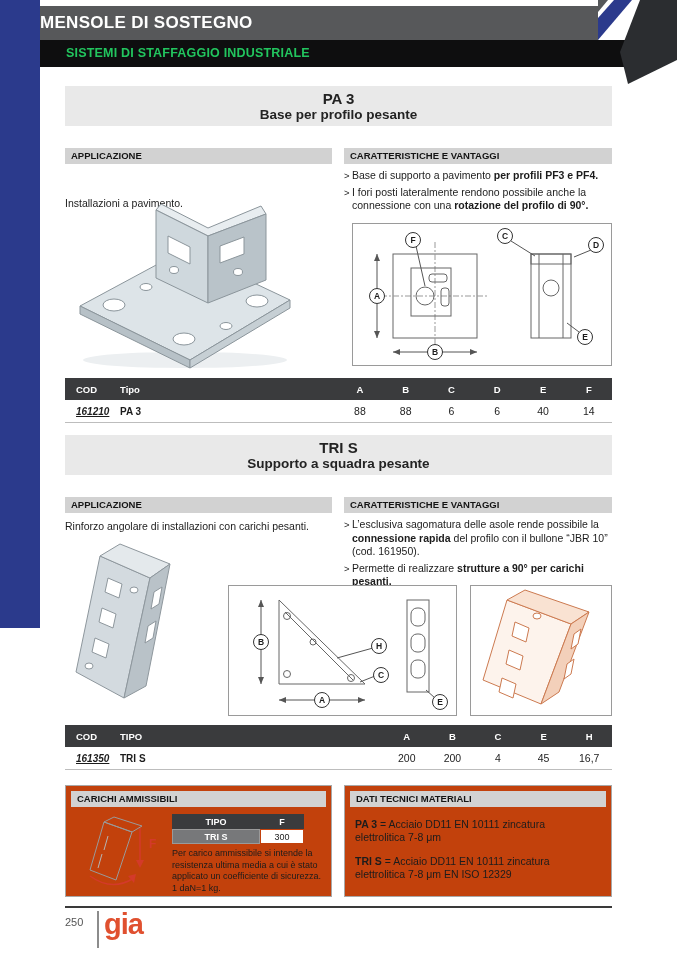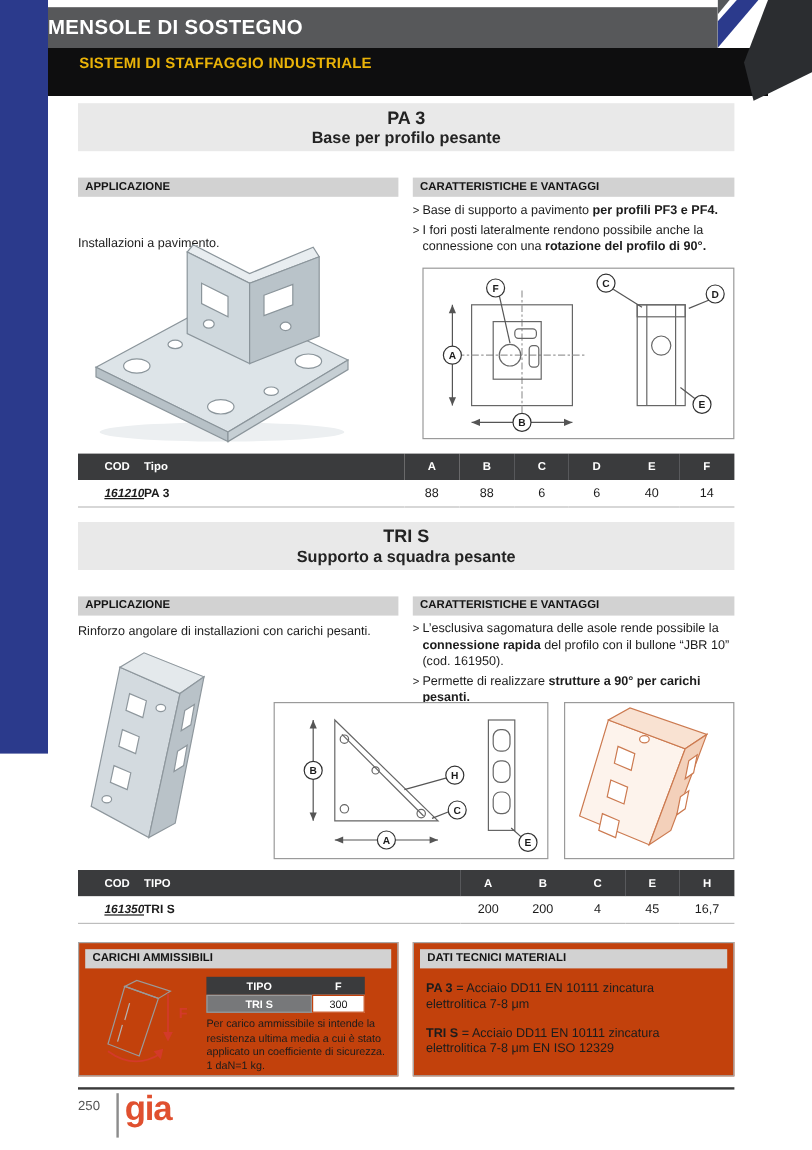--- a/index.html
+++ b/index.html
@@ -7,22 +7,22 @@
     position:relative; width:677px; height:958px; overflow:hidden;
     background:#fff; font-family:"Liberation Sans", sans-serif; color:#1c1c1c;
   }
   .abs { position:absolute; }
 
   
   .navy-bar { left:0; top:0; width:40px; height:628px; background:#2b3a8c; }
   .hdr-gray { left:40px; top:6px; width:558px; height:34px; background:#57585a;
               color:#fff; font-size:17px; font-weight:bold; line-height:34px;
               box-sizing:border-box; letter-spacing:.3px; }
-  .hdr-black { left:40px; top:40px; width:600px; height:40px; background:#0e0e0f;
-               color:#eab308; font-size:12.5px; font-weight:bold; line-height:27px;
+  .hdr-black { left:40px; top:40px; width:600px; height:27px; background:#0e0e0f;
+               color:#22c55e; font-size:12.5px; font-weight:bold; line-height:27px;
                padding-left:26px; box-sizing:border-box; letter-spacing:.2px; }
   .deco { left:598px; top:0; width:79px; height:92px; }
 
   
   .title-block { left:65px; width:547px; height:40px; background:#e9e9e9; text-align:center; }
   .title-main { font-size:15px; font-weight:bold; margin-top:4px; color:#232323; }
   .title-sub  { font-size:13.5px; font-weight:bold; color:#232323; }
 
   
   .graybar { height:16px; background:#d2d2d2; font-size:9.5px; font-weight:bold;
@@ -36,21 +36,21 @@
 
   
   .draw-box { border:1px solid #9a9a9a; background:#fff; box-sizing:border-box; }
 
   
   .ptable { display:grid; }
   .th { background:#3a3b3d; color:#fff; font-weight:bold; font-size:9.5px;
         height:22px; display:flex; align-items:center; }
   .td { height:22px; display:flex; align-items:center; font-size:10.5px;
         border-bottom:1px solid #bdbdbd; background:#fff; }
-  .cell-left { padding-left:22px; }
+  .cell-left { padding-left:11px; }
   .num { justify-content:center; }
   .cod { font-weight:bold; font-style:italic; font-size:10px;text-decoration:underline; }
   .tipo { font-weight:bold; font-size:10px; }
 
   
   .info-box { border:1px solid #a8a8a8; box-sizing:border-box; background:#c2410c; }
   .info-box .graybar { margin:5px; }
   .mini-table { display:grid; grid-template-columns:88px 44px; }
   .mini-th { background:#3a3b3d; color:#fff; font-weight:bold; font-size:9px;
              height:15px; display:flex; align-items:center; justify-content:center; }

